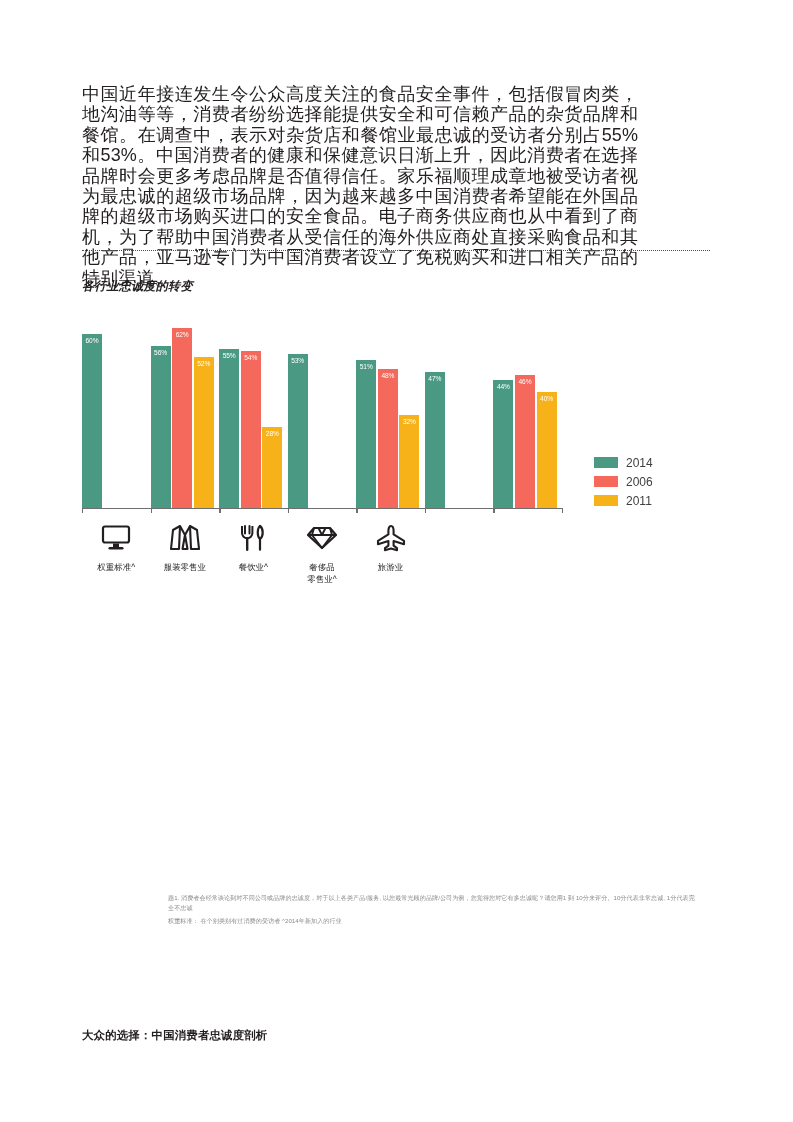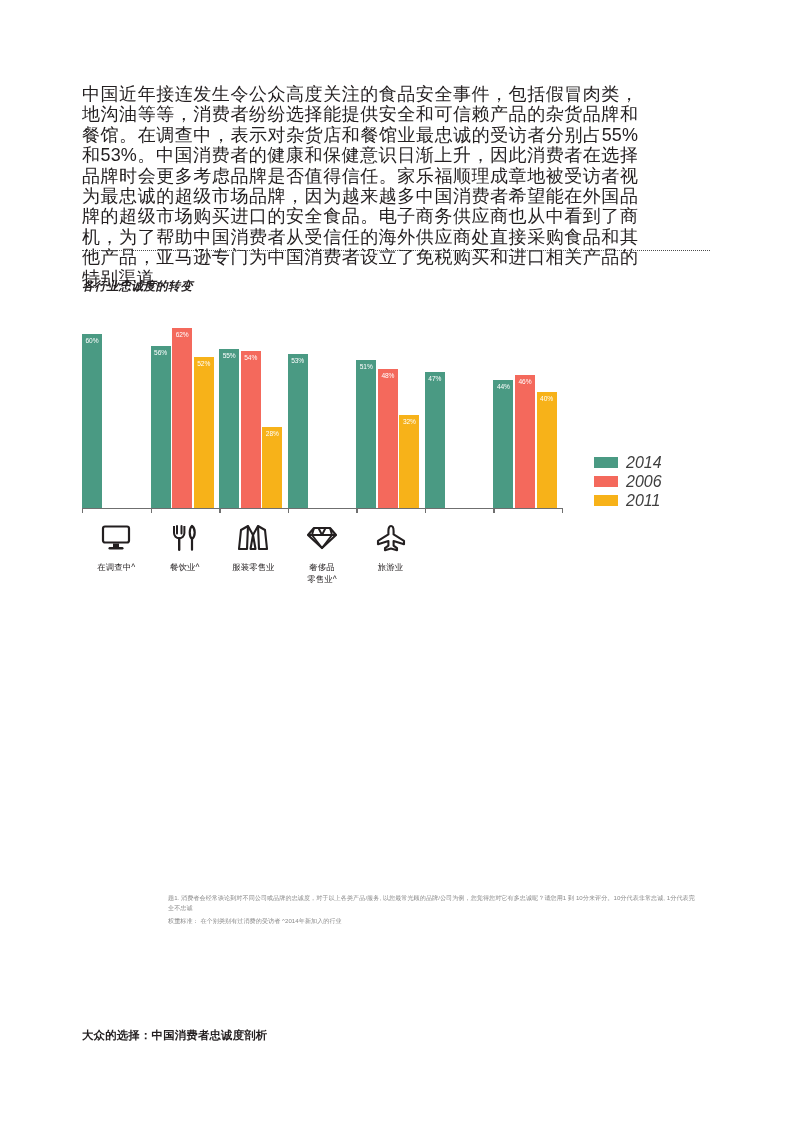--- a/index.html
+++ b/index.html
@@ -182,23 +182,22 @@
     align-items: center;
     height: 19px;
   }
   .legend-sw {
     width: 24px;
     height: 11px;
     margin-right: 8px;
     flex: 0 0 24px;
   }
   .legend-label {
-    font-size: 16px;
+    font-size: 12px;
     color: #3f3f3f;
-    font-style: italic;
   }
 
   
   .notes {
     position: absolute;
     left: 86px;
     top: 588px;
     width: 530px;
   }
   .note {
@@ -312,48 +311,48 @@
 
     <div class="cats" id="cats">
         <div class="cat">
           <div class="ico">
             <svg width="30" height="26" viewBox="0 0 30 26">
               <rect x="2" y="1.5" width="26" height="16" rx="2" fill="none" stroke="#231f20" stroke-width="2.2"></rect>
               <rect x="12" y="18.5" width="6" height="3.5" fill="#231f20"></rect>
               <rect x="7.5" y="22" width="15" height="2.4" rx="1.2" fill="#231f20"></rect>
             </svg>
           </div>
-          <div class="clabel">在调查中^</div>
+          <div class="clabel">权重标准^</div>
+        </div>
+        <div class="cat">
+          <div class="ico">
+            <svg width="32" height="28" viewBox="0 0 32 28">
+              <path d="M11 2 L4 6 L2 25 h8 L11 2 z" fill="none" stroke="#231f20" stroke-width="2.1" stroke-linejoin="round"></path>
+              <path d="M21 2 L28 6 L30 25 h-8 L21 2 z" fill="none" stroke="#231f20" stroke-width="2.1" stroke-linejoin="round"></path>
+              <path d="M11 2 L16 11 L21 2" fill="none" stroke="#231f20" stroke-width="2.1" stroke-linejoin="round"></path>
+              <path d="M16 11 L13.5 25 h5 L16 11 z" fill="none" stroke="#231f20" stroke-width="2.1" stroke-linejoin="round"></path>
+            </svg>
+          </div>
+          <div class="clabel">服装零售业</div>
         </div>
         <div class="cat">
           <div class="ico">
             <svg width="26" height="28" viewBox="0 0 26 28">
               <path d="M5 2 v7.5" stroke="#231f20" stroke-width="2" stroke-linecap="round"></path>
               <path d="M9.5 2 v7.5" stroke="#231f20" stroke-width="2" stroke-linecap="round"></path>
               <path d="M2 2 v7 a5.2 5.2 0 0 0 5.2 5.2 a5.2 5.2 0 0 0 5.2 -5.2 v-7" fill="none" stroke="#231f20" stroke-width="2" stroke-linejoin="round"></path>
               <path d="M7.2 14.2 v11.5" stroke="#231f20" stroke-width="2.4" stroke-linecap="round"></path>
               <path d="M20 2 c3.6 2.5 3.6 10.5 0 13 v10.7" fill="none" stroke="#231f20" stroke-width="2.2" stroke-linecap="round" stroke-linejoin="round"></path>
               <path d="M20 2 c-3 2.5 -3 10.5 0 13" fill="none" stroke="#231f20" stroke-width="2.2" stroke-linejoin="round"></path>
             </svg>
           </div>
           <div class="clabel">餐饮业^</div>
         </div>
         <div class="cat">
           <div class="ico">
-            <svg width="32" height="28" viewBox="0 0 32 28">
-              <path d="M11 2 L4 6 L2 25 h8 L11 2 z" fill="none" stroke="#231f20" stroke-width="2.1" stroke-linejoin="round"></path>
-              <path d="M21 2 L28 6 L30 25 h-8 L21 2 z" fill="none" stroke="#231f20" stroke-width="2.1" stroke-linejoin="round"></path>
-              <path d="M11 2 L16 11 L21 2" fill="none" stroke="#231f20" stroke-width="2.1" stroke-linejoin="round"></path>
-              <path d="M16 11 L13.5 25 h5 L16 11 z" fill="none" stroke="#231f20" stroke-width="2.1" stroke-linejoin="round"></path>
-            </svg>
-          </div>
-          <div class="clabel">服装零售业</div>
-        </div>
-        <div class="cat">
-          <div class="ico">
             <svg width="30" height="26" viewBox="0 0 30 26">
               <path d="M7 3 h16 l6 7 -14 13 -14 -13 z" fill="none" stroke="#231f20" stroke-width="2.2" stroke-linejoin="round"></path>
               <path d="M1 10 h28" stroke="#231f20" stroke-width="2"></path>
               <path d="M7 3 l-2 7 10 13 10 -13 -2 -7" fill="none" stroke="#231f20" stroke-width="1.9" stroke-linejoin="round"></path>
               <path d="M11.5 3 L15 10 l3.5 -7" fill="none" stroke="#231f20" stroke-width="1.9" stroke-linejoin="round"></path>
             </svg>
           </div>
           <div class="clabel">奢侈品
 零售业^</div>
         </div>

